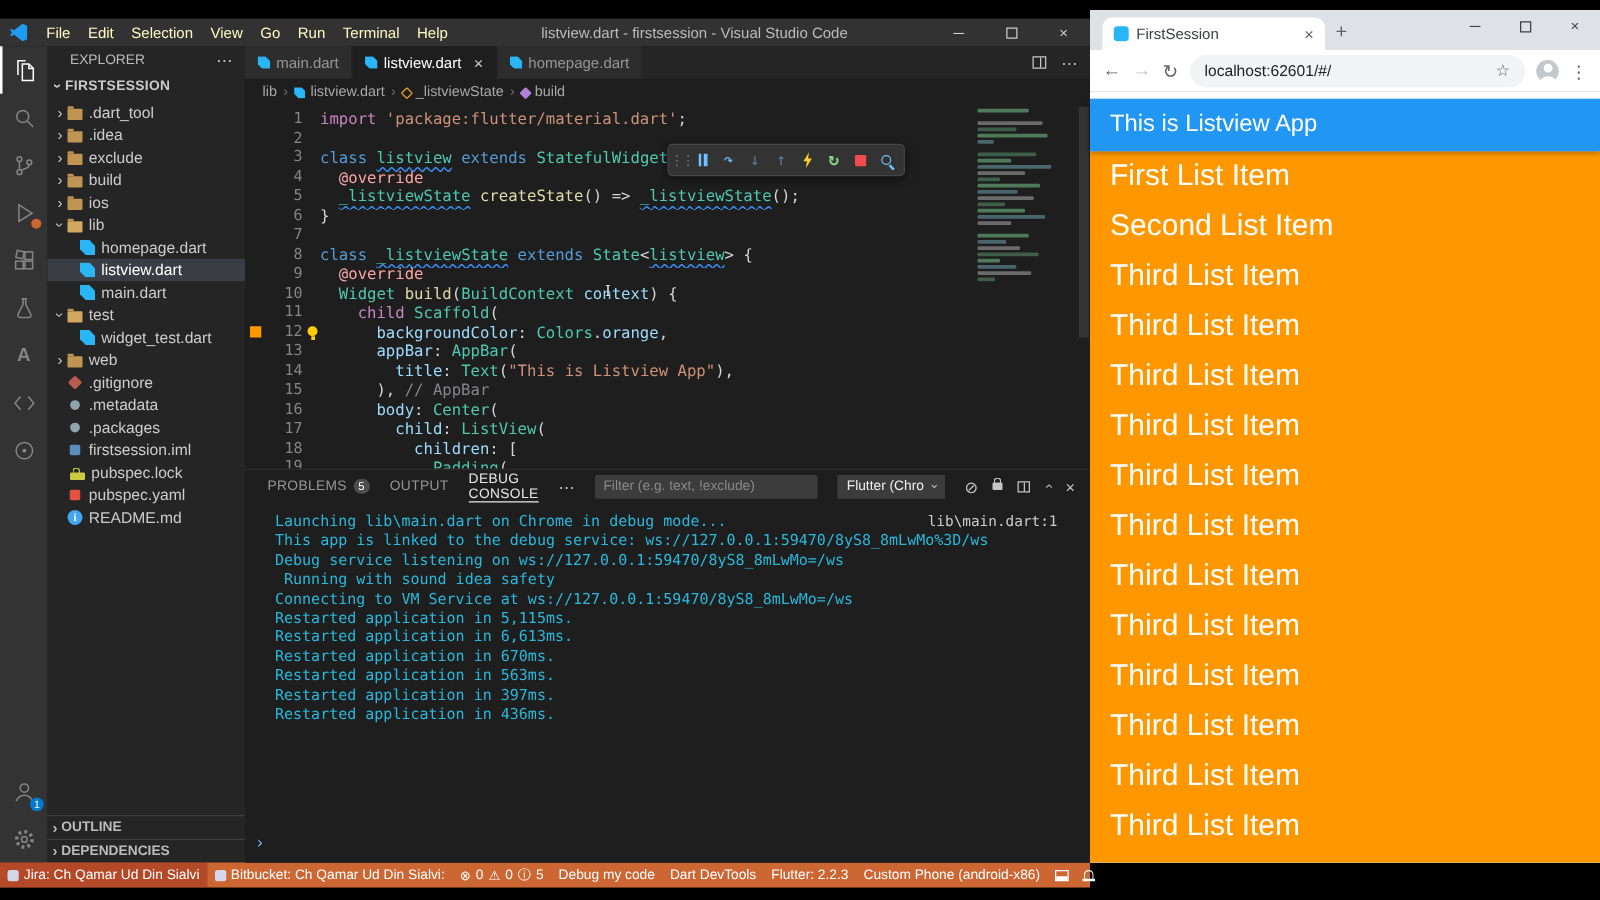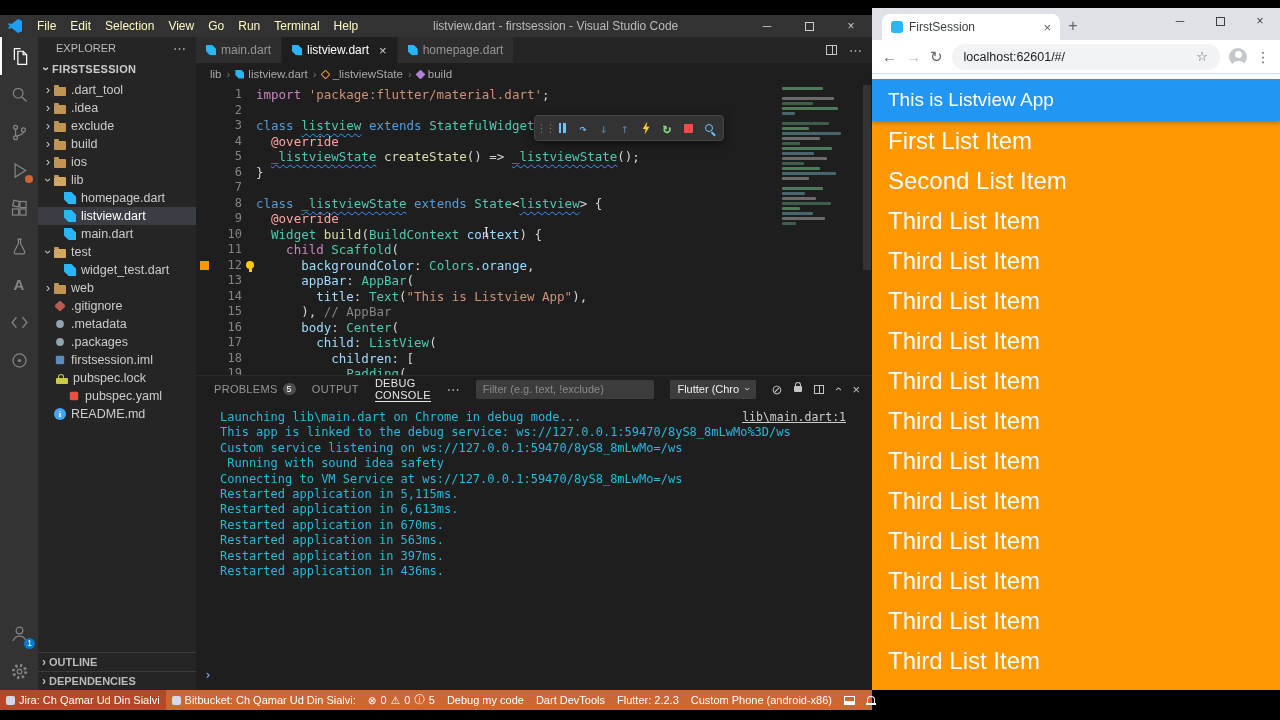--- a/index.html
+++ b/index.html
@@ -120,21 +120,21 @@
   .pfilter::placeholder{color:#8A8A8A;}
   .pdevice{height:19px;background:#3C3C3C;color:#F0F0F0;font-size:11px;display:flex;align-items:center;gap:6px;padding:0 7px;white-space:nowrap;}
   .pdevice .chev{font-size:10px;color:#CCC;}
   .picons{margin-left:auto;display:flex;align-items:center;gap:12px;padding-right:12px;color:#C5C5C5;font-size:13px;}
   .plock{width:8px;height:6px;background:#C5C5C5;position:relative;border-radius:1px;display:inline-block;}
   .plock::before{content:'';position:absolute;top:-4px;left:1px;width:4px;height:4px;border:1.3px solid #C5C5C5;border-bottom:none;border-radius:3px 3px 0 0;}
   .psplit{width:10px;height:9px;border:1px solid #C5C5C5;position:relative;display:inline-block;}
   .psplit::after{content:'';position:absolute;top:0;bottom:0;left:50%;width:1px;background:#C5C5C5;}
   .panel-body{flex:1;position:relative;font-family:"DejaVu Sans Mono",monospace;font-size:12px;color:#29B8DB;padding:8px 0 0 24px;}
   .console-line{height:15.4px;line-height:15.4px;white-space:pre;}
-  .source-link{position:absolute;top:8px;right:26px;color:#CCCCCC;text-decoration:underline;font-size:11.5px;}
+  .source-link{position:absolute;top:8px;right:26px;color:#CCCCCC;font-size:11.5px;}
   .console-prompt{position:absolute;left:8px;bottom:8px;color:#75BEFF;font-size:13px;}
 
   
   .statusbar{flex:0 0 20px;height:20px;background:var(--statusbar,#CC6633);display:flex;align-items:center;color:#FFF;font-size:11px;}
   .st-left,.st-right{display:flex;align-items:center;height:100%;}
   .st-right{margin-left:auto;}
   .st-item{display:flex;align-items:center;gap:4px;padding:0 6px;height:100%;white-space:nowrap;}
   .st-item.accent{background:rgba(140,25,20,.38);}
   .st-ico{width:9px;height:9px;background:#D6E6FF;display:inline-block;border-radius:2px;opacity:.9;}
   .st-pico{font-size:10.5px;}
@@ -358,21 +358,21 @@
             <div class="tree-row" style="padding-left: 4px;">
               <span class="tchev"></span>
               <span class="ficon xml-icon"></span>
               <span class="tlabel">firstsession.iml</span>
             </div>
             <div class="tree-row" style="padding-left: 4px;">
               <span class="tchev"></span>
               <span class="ficon lock-icon"></span>
               <span class="tlabel">pubspec.lock</span>
             </div>
-            <div class="tree-row" style="padding-left: 18px;">
+            <div class="tree-row" style="padding-left: 4px;">
               <span class="tchev"></span>
               <span class="ficon yaml-icon"></span>
               <span class="tlabel">pubspec.yaml</span>
             </div>
             <div class="tree-row" style="padding-left: 4px;">
               <span class="tchev"></span>
               <span class="ficon readme-icon"></span>
               <span class="tlabel">README.md</span>
             </div>
           </div>
@@ -534,21 +534,21 @@
               <span class="plock"></span>
               <span class="psplit"></span>
               <span class="chev up">›</span>
               <span>×</span>
             </div>
           </div>
           <div class="panel-body">
             <div id="console-lines">
                 <div class="console-line">Launching lib\main.dart on Chrome in debug mode...</div>
                 <div class="console-line">This app is linked to the debug service: ws://127.0.0.1:59470/8yS8_8mLwMo%3D/ws</div>
-                <div class="console-line">Custom service listening on ws://127.0.0.1:59470/8yS8_8mLwMo=/ws</div>
+                <div class="console-line">Debug service listening on ws://127.0.0.1:59470/8yS8_8mLwMo=/ws</div>
                 <div class="console-line"> Running with sound idea safety</div>
                 <div class="console-line">Connecting to VM Service at ws://127.0.0.1:59470/8yS8_8mLwMo=/ws</div>
                 <div class="console-line">Restarted application in 5,115ms.</div>
                 <div class="console-line">Restarted application in 6,613ms.</div>
                 <div class="console-line">Restarted application in 670ms.</div>
                 <div class="console-line">Restarted application in 563ms.</div>
                 <div class="console-line">Restarted application in 397ms.</div>
                 <div class="console-line">Restarted application in 436ms.</div>
               </div>
             <a class="source-link">lib\main.dart:1</a>

